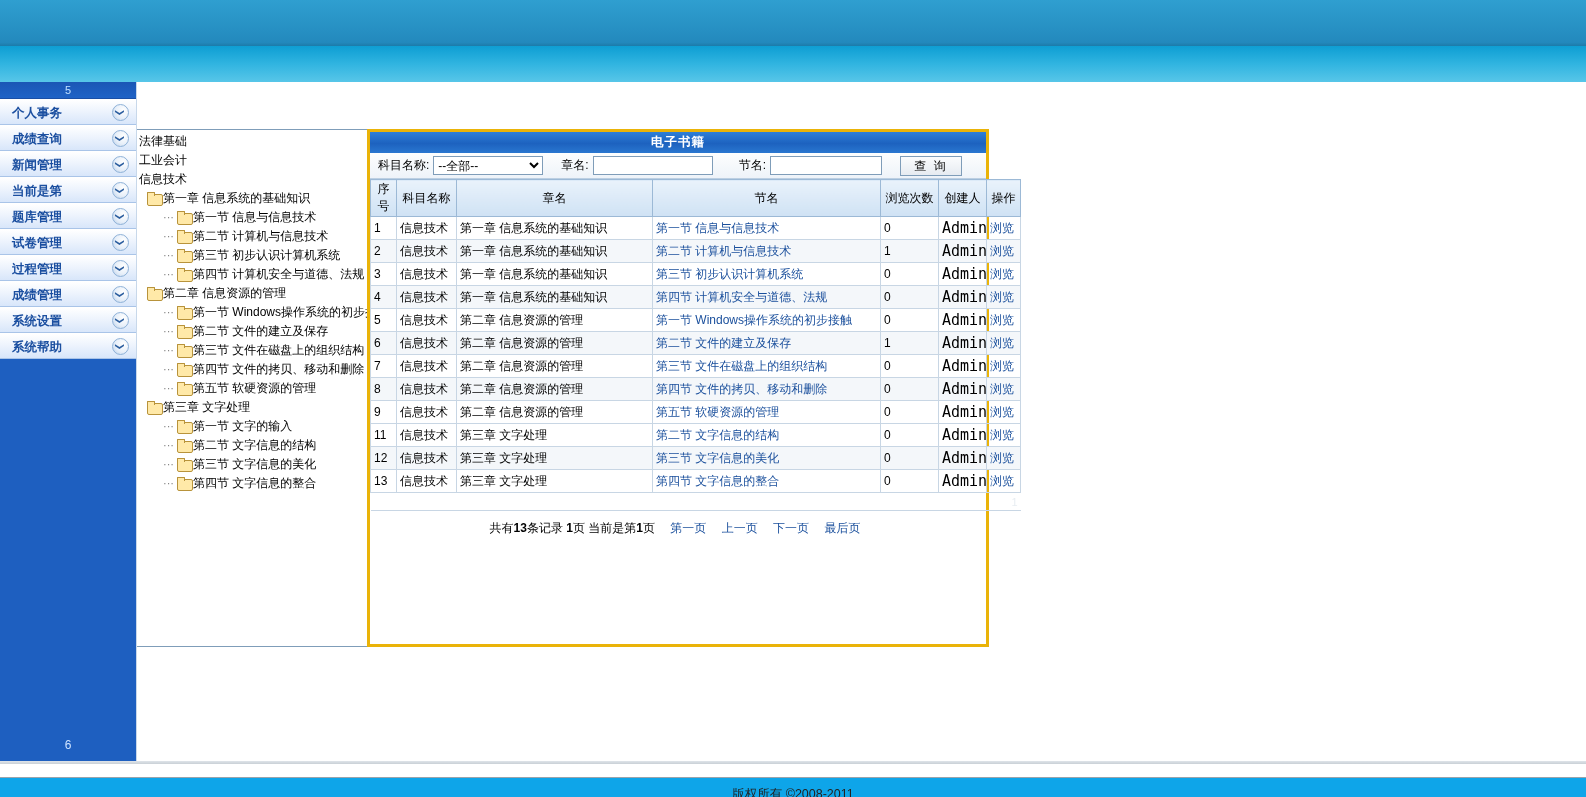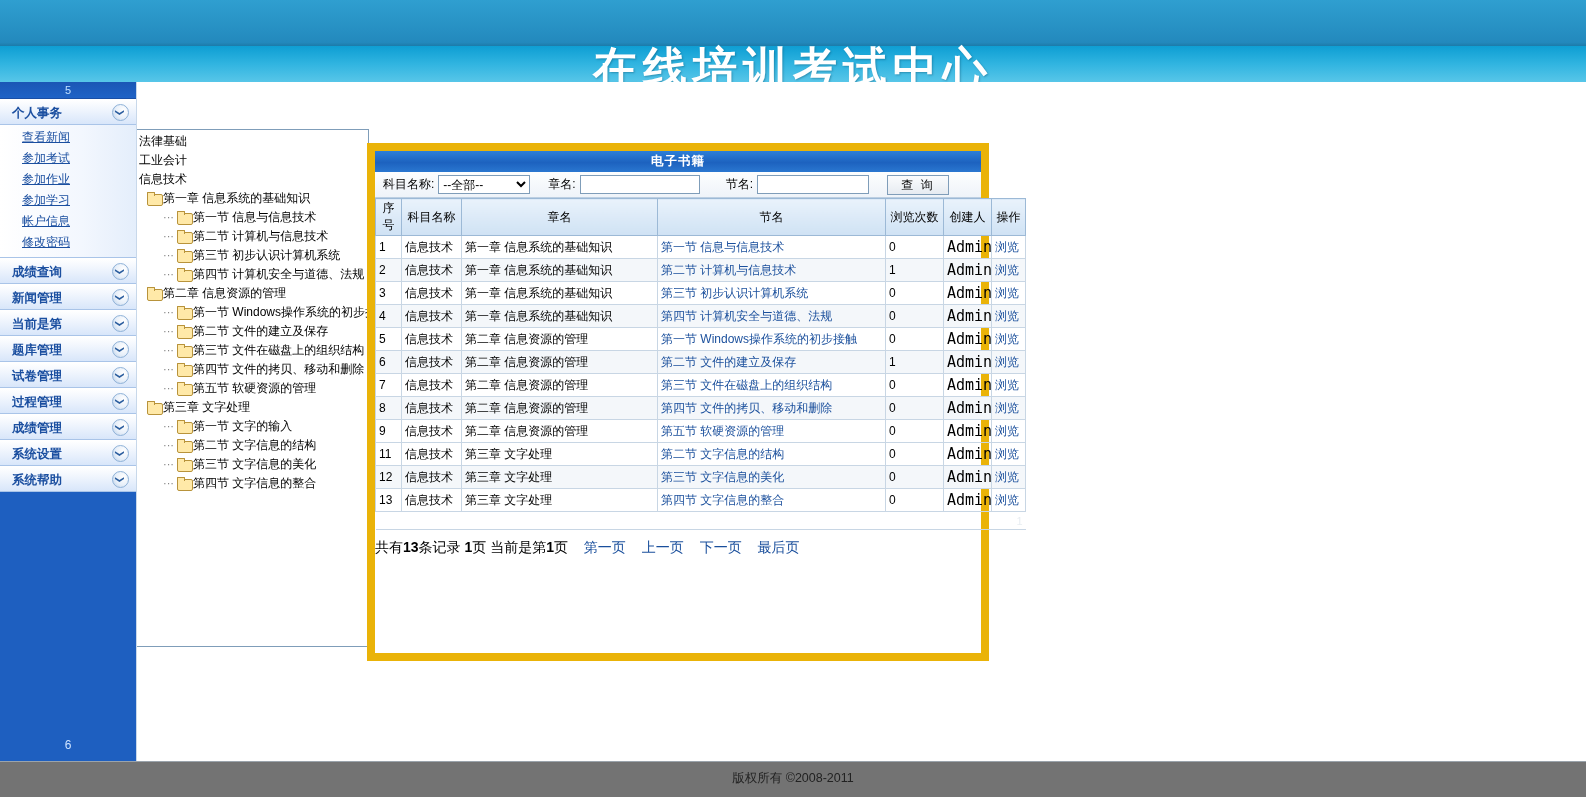--- a/index.html
+++ b/index.html
@@ -114,41 +114,41 @@
   }
   .ind1 { padding-left:8px; }
   .ind2 { padding-left:24px; }
   .dash {
     display:inline-block; width:14px; color:#808080; font-size:11px;
     letter-spacing:0px;
   }
 
   
   #data-panel {
-    position:absolute; left:230px; top:61px; width:622px; height:518px;
-    border:8px solid #eab308;
+    position:absolute; left:230px; top:47px; width:622px; height:518px;
+    border:3px solid #eab308;
     background:#ffffff;
   }
   #dp-title {
     height:21px; line-height:21px; text-align:center;
     color:#ffffff; font-weight:bold; font-size:12.5px;
     background:linear-gradient(to bottom,#2d7fd8 0%,#1d62bf 55%,#2a77d0 100%);
     letter-spacing:1px;
   }
   #searchbar {
     height:26px;
     background:linear-gradient(to bottom,#fdfefe,#eef3f9);
     border-bottom:1px solid #bccfe2;
     display:flex; align-items:center;
     padding-left:8px;
     gap:0px;
   }
   #searchbar .lbl { font-size:12px; color:#000; margin-right:4px; }
   #searchbar select {
-    width:92px; height:19px; font-size:12px;
+    width:110px; height:19px; font-size:12px;
     font-family:"Liberation Sans",sans-serif;
     border:1px solid #7f9db9; background:#ffffff;
     margin-right:18px;
   }
   #searchbar input[type=text] {
     height:19px; border:1px solid #7f9db9; background:#ffffff;
     font-size:12px; font-family:"Liberation Sans",sans-serif;
     padding:0 2px;
   }
   #ch-input { width:120px; margin-right:26px; }
@@ -186,63 +186,54 @@
   .c-creator { width:48px; }
   .c-op { width:34px; }
   .mono { font-family:"DejaVu Sans Mono","Liberation Mono",monospace; font-size:15px; }
   .seclink { color:#1a4f9c; }
   .oplink { color:#1a4f9c; text-decoration:none; }
   #grid-tailrow td { height:18px; border-left:none; border-right:none; }
   #pagenum-cell {
     text-align:right; font-size:11px; color:#e8edf2; padding-right:3px;
   }
   #pager {
-    font-size:14px; color:#000;
+    text-align:center; font-size:12px; color:#000;
     padding-top:9px;
   }
   #pager b { font-weight:bold; }
   #pager a { color:#1a4f9c; text-decoration:none; margin:0 6px; }
   #pager .stat { margin-right:6px; }
 
   
   #footer {
-    position:absolute; left:0; bottom:0; width:1586px; height:36px;
-    background:#737373;
+    position:absolute; left:0; bottom:0; width:1586px; height:20px;
+    background:#0ea5e9;
     border-top:1px solid #9aa3ab;
   }
   #footer .inner {
     position:absolute; left:0; top:8px; width:1586px; text-align:center;
     font-size:12.5px; color:#222;
   }
   #footstrip {
     position:absolute; left:0; top:761px; width:1586px; height:3px;
     background:linear-gradient(to bottom,#dfe4e9,#c9d0d6);
   }
 </style>
 </head>
 <body>
 
 <div id="banner">
   <div class="band"></div>
-  <div class="title">在线培训考试中心</div>
 </div>
 
 <div id="sidebar">
   <div id="sb-top">5</div>
   <div id="sb-groups">
       <div class="sb-group">
         <div class="sb-header"><span>个人事务</span><span class="sb-chev" style="transform: rotate(90deg);">❯</span></div>
-        <div class="sb-body">
-          <a class="sb-link" href="#">查看新闻</a>
-          <a class="sb-link" href="#">参加考试</a>
-          <a class="sb-link" href="#">参加作业</a>
-          <a class="sb-link" href="#">参加学习</a>
-          <a class="sb-link" href="#">帐户信息</a>
-          <a class="sb-link" href="#">修改密码</a>
-        </div>
       </div>
       <div class="sb-group">
         <div class="sb-header"><span>成绩查询</span><span class="sb-chev" style="transform: rotate(90deg);">❯</span></div>
       </div>
       <div class="sb-group">
         <div class="sb-header"><span>新闻管理</span><span class="sb-chev" style="transform: rotate(90deg);">❯</span></div>
       </div>
       <div class="sb-group">
         <div class="sb-header"><span>当前是第</span><span class="sb-chev" style="transform: rotate(90deg);">❯</span></div>
       </div>

